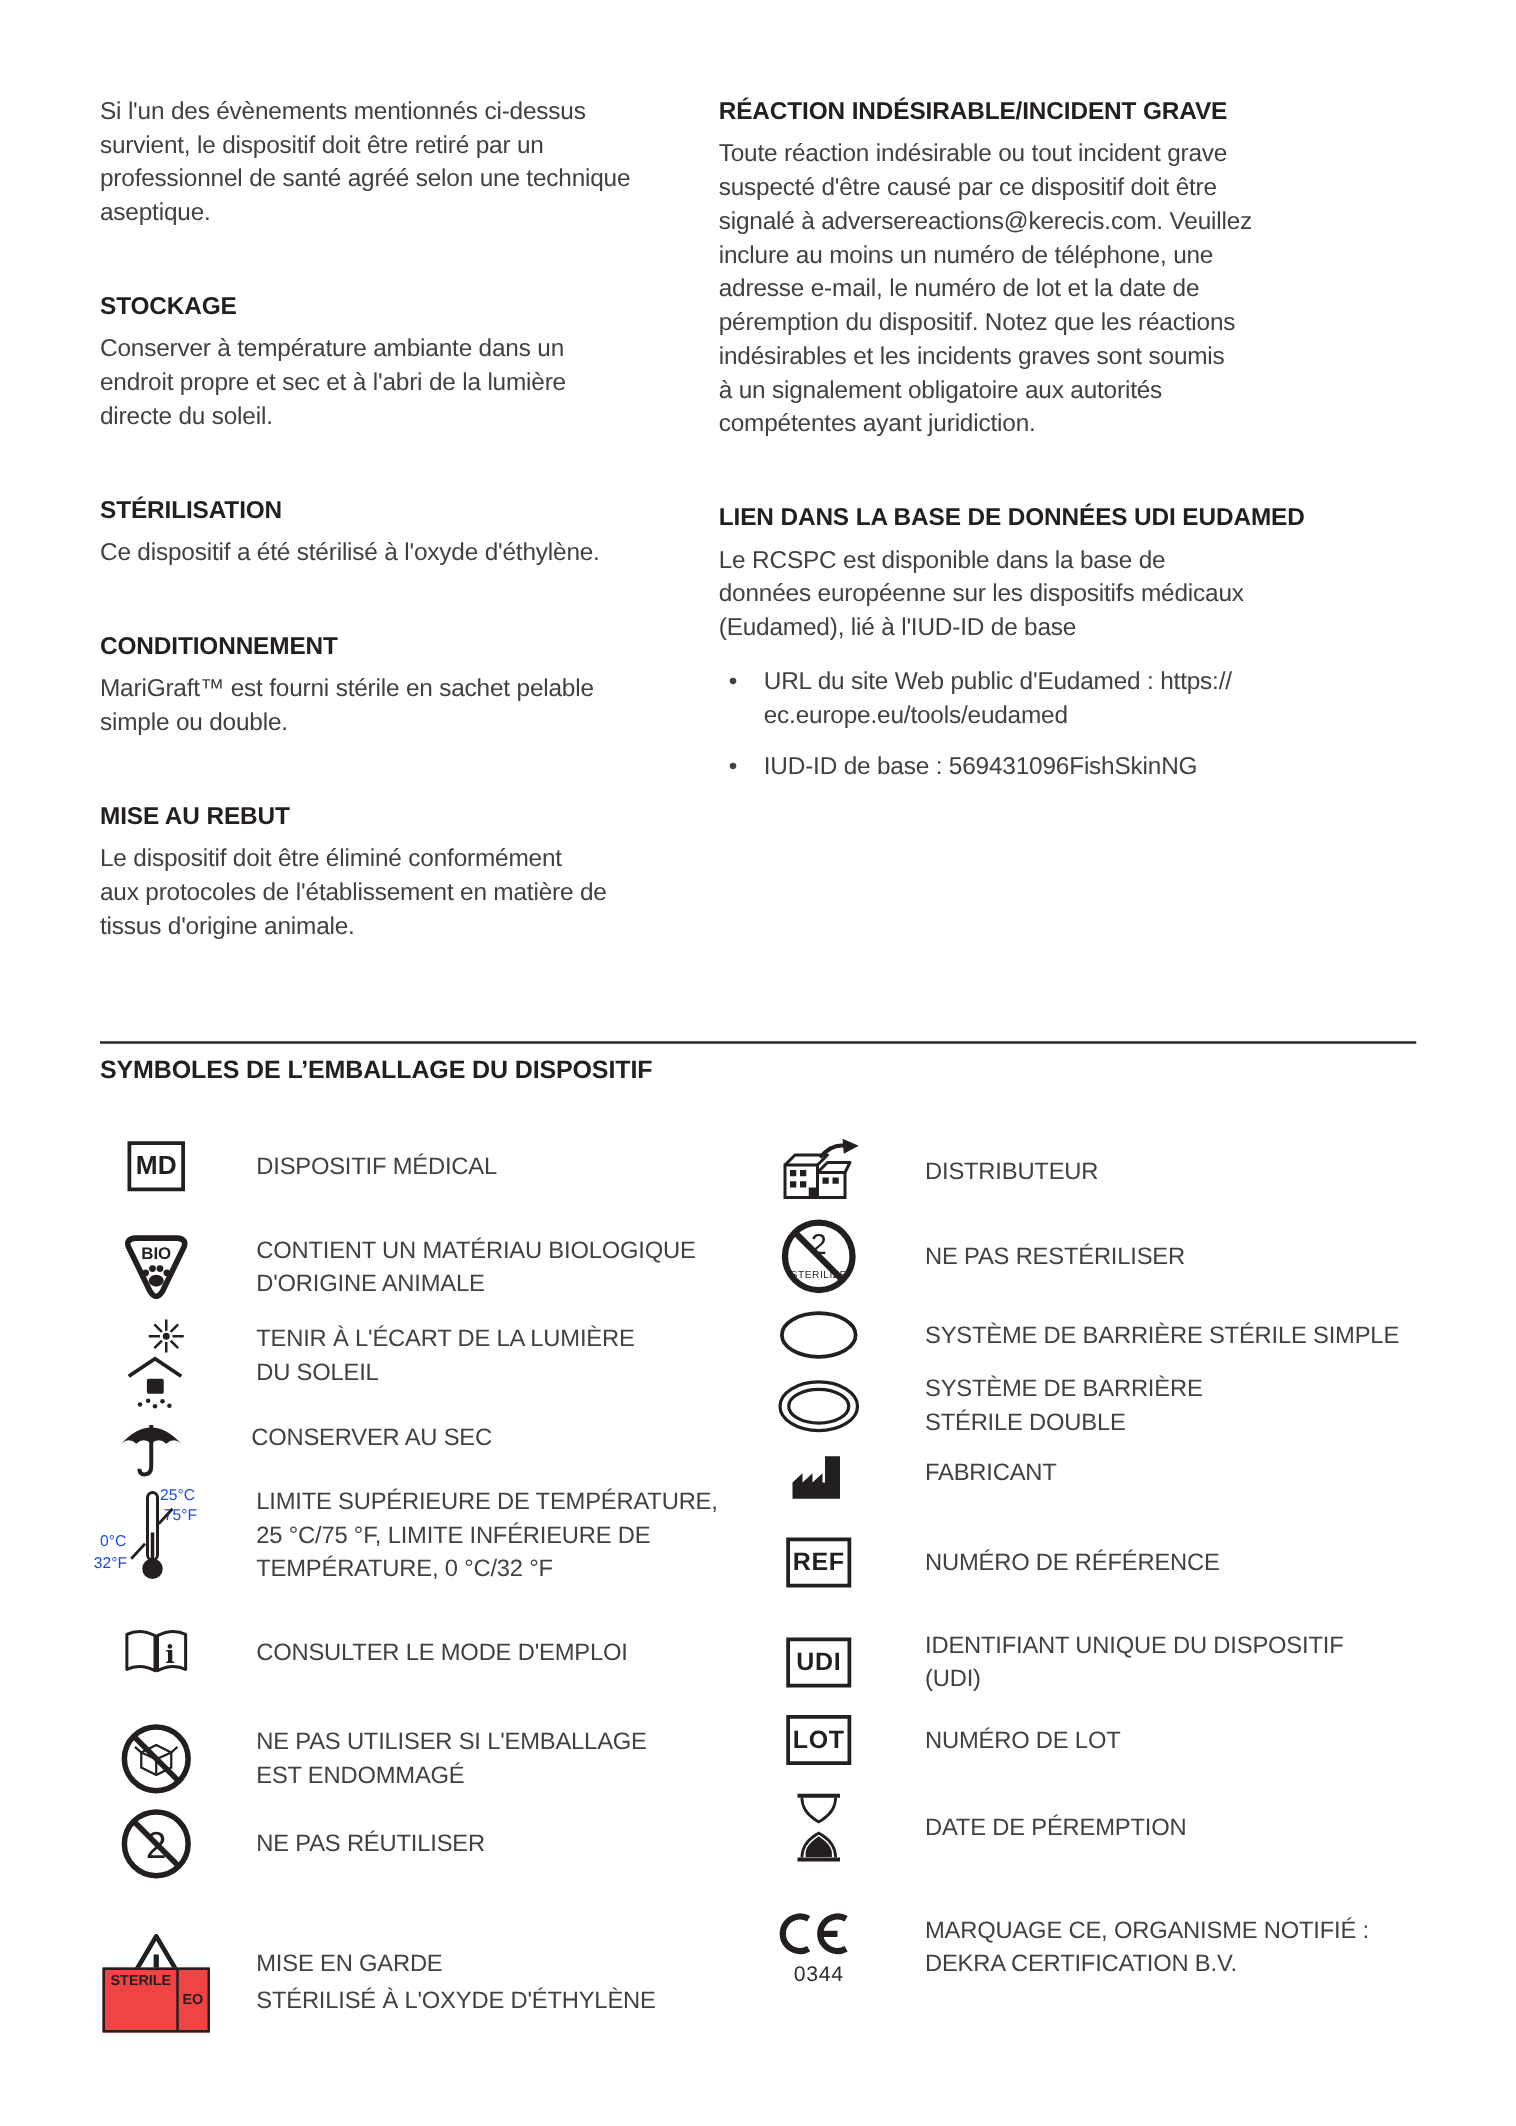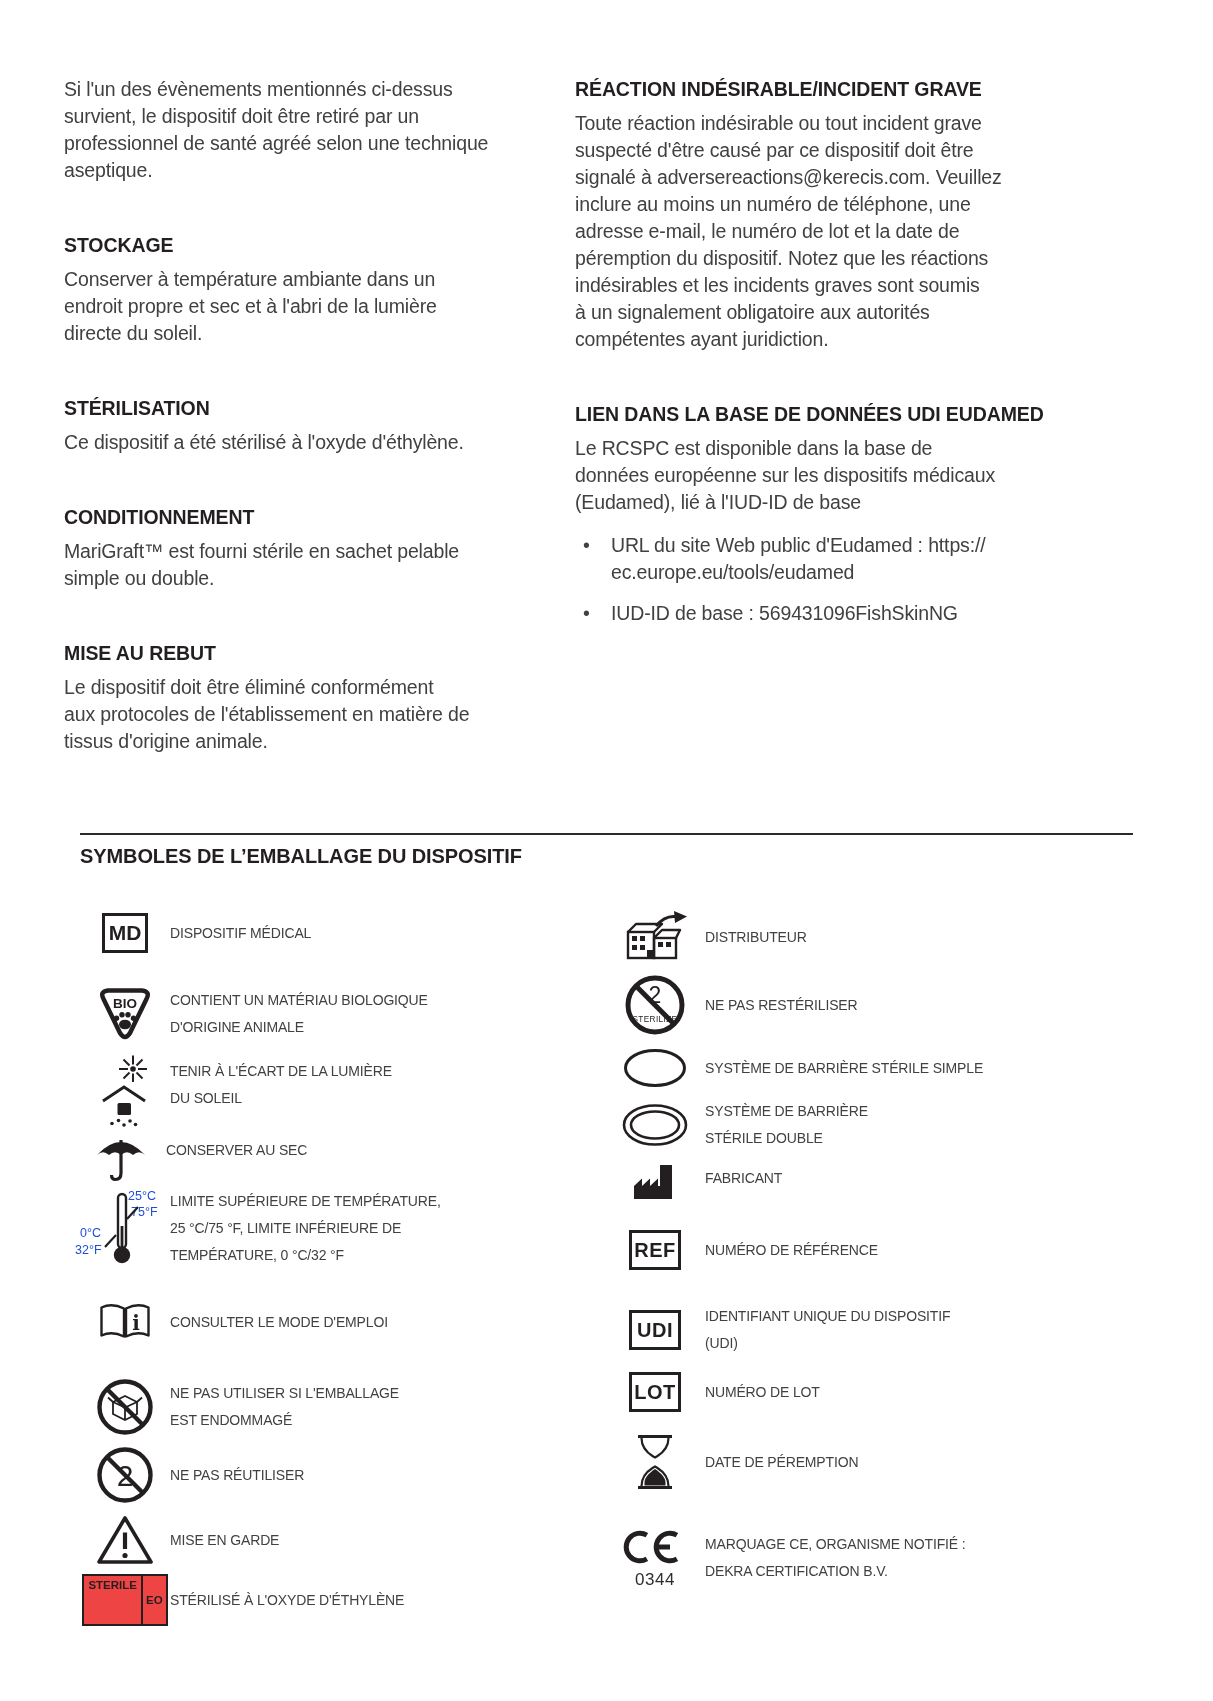--- a/index.html
+++ b/index.html
@@ -1,33 +1,33 @@
 <!DOCTYPE html>
 <html><head>
 <meta charset="utf-8">
 <style>
   html,body{margin:0;padding:0;background:#ffffff;}
   .page{position:relative;width:1213px;height:1701px;background:#ffffff;overflow:hidden;
         font-family:"Liberation Sans", sans-serif;color:#414042;}
   .col{position:absolute;top:76px;}
-  .col-left{left:64px;width:478px;}
+  .col-left{left:80px;width:478px;}
   .col-right{left:575px;width:478px;}
   .body{font-size:19.5px;line-height:27px;margin:0;white-space:pre-line;letter-spacing:-0.15px;color:#414042;}
   .sec{font-size:19.5px;line-height:27px;font-weight:700;color:#231f20;margin:48px 0 7px 0;letter-spacing:-0.1px;}
   .sec.first{margin-top:0;}
   .bullets{margin-top:16px;}
   .bullet{display:flex;margin-bottom:14px;}
   .bullet .dot{flex:0 0 36px;padding-left:8px;box-sizing:border-box;font-size:19.5px;line-height:27px;}
   .bullet .btext{flex:1;font-size:19.5px;line-height:27px;white-space:pre-line;letter-spacing:-0.15px;}
   .divider{position:absolute;left:80px;top:833px;width:1053px;height:2px;background:#2e2a2b;}
   .sym-heading{position:absolute;left:80px;top:845px;font-size:20px;font-weight:700;color:#231f20;letter-spacing:-0.1px;}
   .symrow{position:absolute;display:flex;align-items:center;height:70px;}
   .symrow .icell{flex:0 0 90px;display:flex;align-items:center;justify-content:center;overflow:visible;}
   .symrow.rightcol .icell{flex:0 0 100px;}
-  .slabel{font-size:14px;line-height:27px;white-space:pre-line;color:#414042;letter-spacing:-0.15px;}
+  .slabel{font-size:19px;line-height:27px;white-space:pre-line;color:#414042;letter-spacing:-0.15px;margin-left:35px;}
   .boxicon{border:3px solid #231f20;color:#231f20;font-weight:700;display:flex;align-items:center;justify-content:center;background:#fff;box-sizing:border-box;}
   .md-box{width:46px;height:40px;font-size:21px;}
   .ref-box{width:52px;height:40px;font-size:20px;letter-spacing:0.5px;}
   .sterile-eo{display:flex;align-items:stretch;border:2.5px solid #231f20;color:#231f20;font-weight:700;font-size:11.5px;background:#ef4444;}
   .sterile-eo .s1{padding:3px 4px;}
   .sterile-eo .s2{border-left:2.5px solid #231f20;padding:18px 3px;}
   .thermo{position:relative;width:90px;height:78px;}
   .thermo span{position:absolute;font-size:12.5px;color:#1d4ed8;white-space:nowrap;}
   .t-uc{left:48px;top:0px;}
   .t-uf{left:51px;top:16px;}
@@ -209,21 +209,21 @@
     <div class="icell">
       <svg width="62" height="62" viewBox="0 0 62 62">
         <circle cx="31" cy="31" r="25.5" fill="none" stroke="#231f20" stroke-width="4.4"></circle>
         <text x="31" y="42" text-anchor="middle" font-family="Liberation Sans, sans-serif" font-size="30" fill="#231f20">2</text>
         <line x1="13" y1="13" x2="49" y2="49" stroke="#231f20" stroke-width="4.4"></line>
       </svg>
     </div>
     <div class="slabel">NE PAS RÉUTILISER</div>
   </div>
 
-  <div class="symrow" style="left:80px;top:1505px;width:500px;">
+  <div class="symrow" style="left:80px;top:1536px;width:500px;">
     <div class="icell">
       <svg width="60" height="54" viewBox="0 0 60 54">
         <path d="M30,5 L56,49 L4,49 Z" fill="none" stroke="#231f20" stroke-width="3.6" stroke-linejoin="round"></path>
         <line x1="30" y1="19.5" x2="30" y2="36" stroke="#231f20" stroke-width="4.2"></line>
         <circle cx="30" cy="42.5" r="2.6" fill="#231f20"></circle>
       </svg>
     </div>
     <div class="slabel">MISE EN GARDE</div>
   </div>
 

